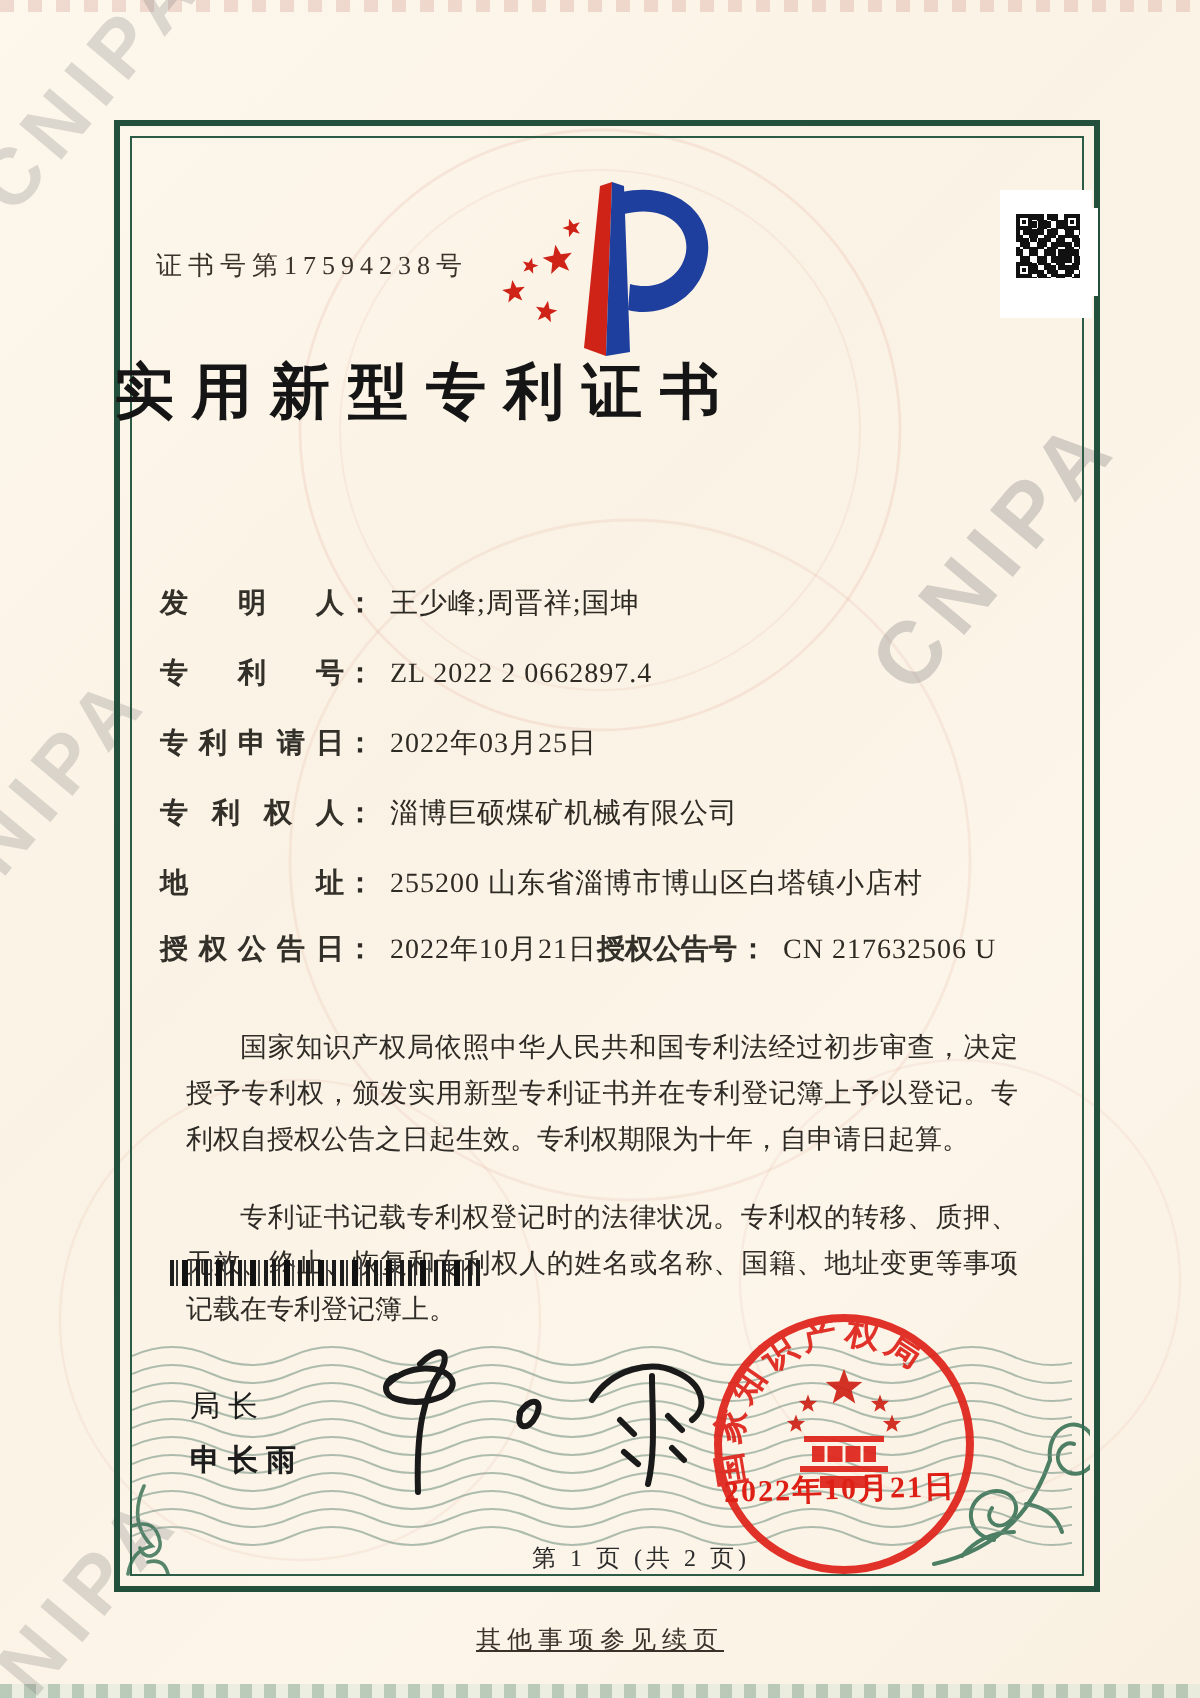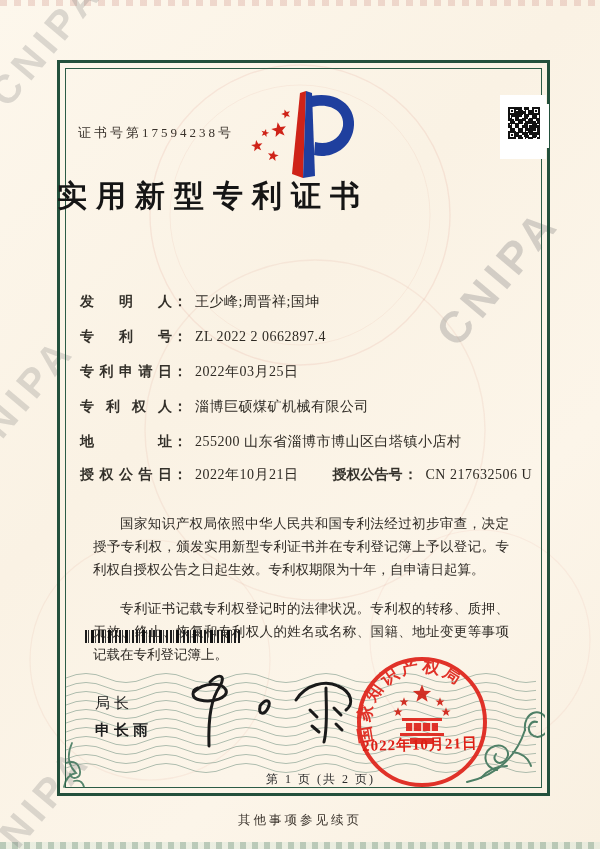--- a/index.html
+++ b/index.html
@@ -33,21 +33,21 @@
   .finder{position:absolute;width:8px;height:8px;border:2px solid #111;background:#fff;box-sizing:border-box;}
   .finder:after{content:"";position:absolute;left:1px;top:1px;width:2px;height:2px;background:#111;}
   .f-tl{left:0;top:0}.f-tr{right:0;top:0}.f-bl{left:0;bottom:0}
   .title{position:absolute;left:57px;top:176px;width:487px;
          font-size:30px;font-weight:700;letter-spacing:9px;color:#151515;}
   
   .row{position:absolute;left:80px;font-size:14px;color:#2e2a24;white-space:nowrap;}
   .lbl{display:inline-block;width:92px;text-align:justify;text-align-last:justify;font-weight:600;color:#33302a;}
   .colon{font-weight:600;margin:0 2px 0 1px;}
   .val{margin-left:6px;letter-spacing:0.5px;}
-  .lbl2{display:inline-block;margin-left:34px;font-weight:600;color:#33302a;font-family:Liberation Serif, serif;}
+  .lbl2{display:inline-block;font-weight:600;color:#33302a;font-family:Liberation Serif, serif;}
   
   .paras{position:absolute;left:78px;top:497px;width:446px;font-size:13.5px;line-height:1.72;
          color:#2f2b26;text-align:justify;}
   .paras p{margin:15px;text-indent:2em;}
   
   .barcode{position:absolute;left:85px;top:630px;width:156px;height:13px;
      background:repeating-linear-gradient(90deg,#1c1c1c 0 2px,transparent 2px 3px,#333 3px 4px,
        transparent 4px 6px,#111 6px 9px,transparent 9px 10px,#444 10px 11px,transparent 11px 13px,
        #1c1c1c 13px 15px,transparent 15px 17px);}
   
@@ -55,21 +55,21 @@
   .signer{position:absolute;left:95px;font-size:15px;color:#1d1d1d;letter-spacing:4px;}
   .signer-title{top:694px;}
   .signer-name{top:721px;font-weight:600;}
   .signature{position:absolute;left:168px;top:668px;}
   .seal{position:absolute;left:352px;top:652px;opacity:.93;}
   .seal-date{position:absolute;left:362px;top:735px;width:150px;font-size:15px;font-weight:700;
              color:#dd1f15;letter-spacing:1px;transform:rotate(-1.5deg);white-space:nowrap;}
   .page-info{position:absolute;left:57px;top:771px;width:487px;text-align:center;
              font-size:12px;letter-spacing:2px;color:#2c2c2c;padding-left:20px;}
   .footer-note{position:absolute;left:0;top:812px;width:600px;text-align:center;
-               font-size:12.5px;letter-spacing:3px;color:#3a332c;}
+               font-size:12.5px;letter-spacing:3px;color:#3a332c;text-decoration:underline;}
   .corner{position:absolute;pointer-events:none;}
 </style>
 </head>
 <body>
 
 <div class="page">
 
   <div class="edge-top"></div>
   <div class="edge-bottom"></div>
 

